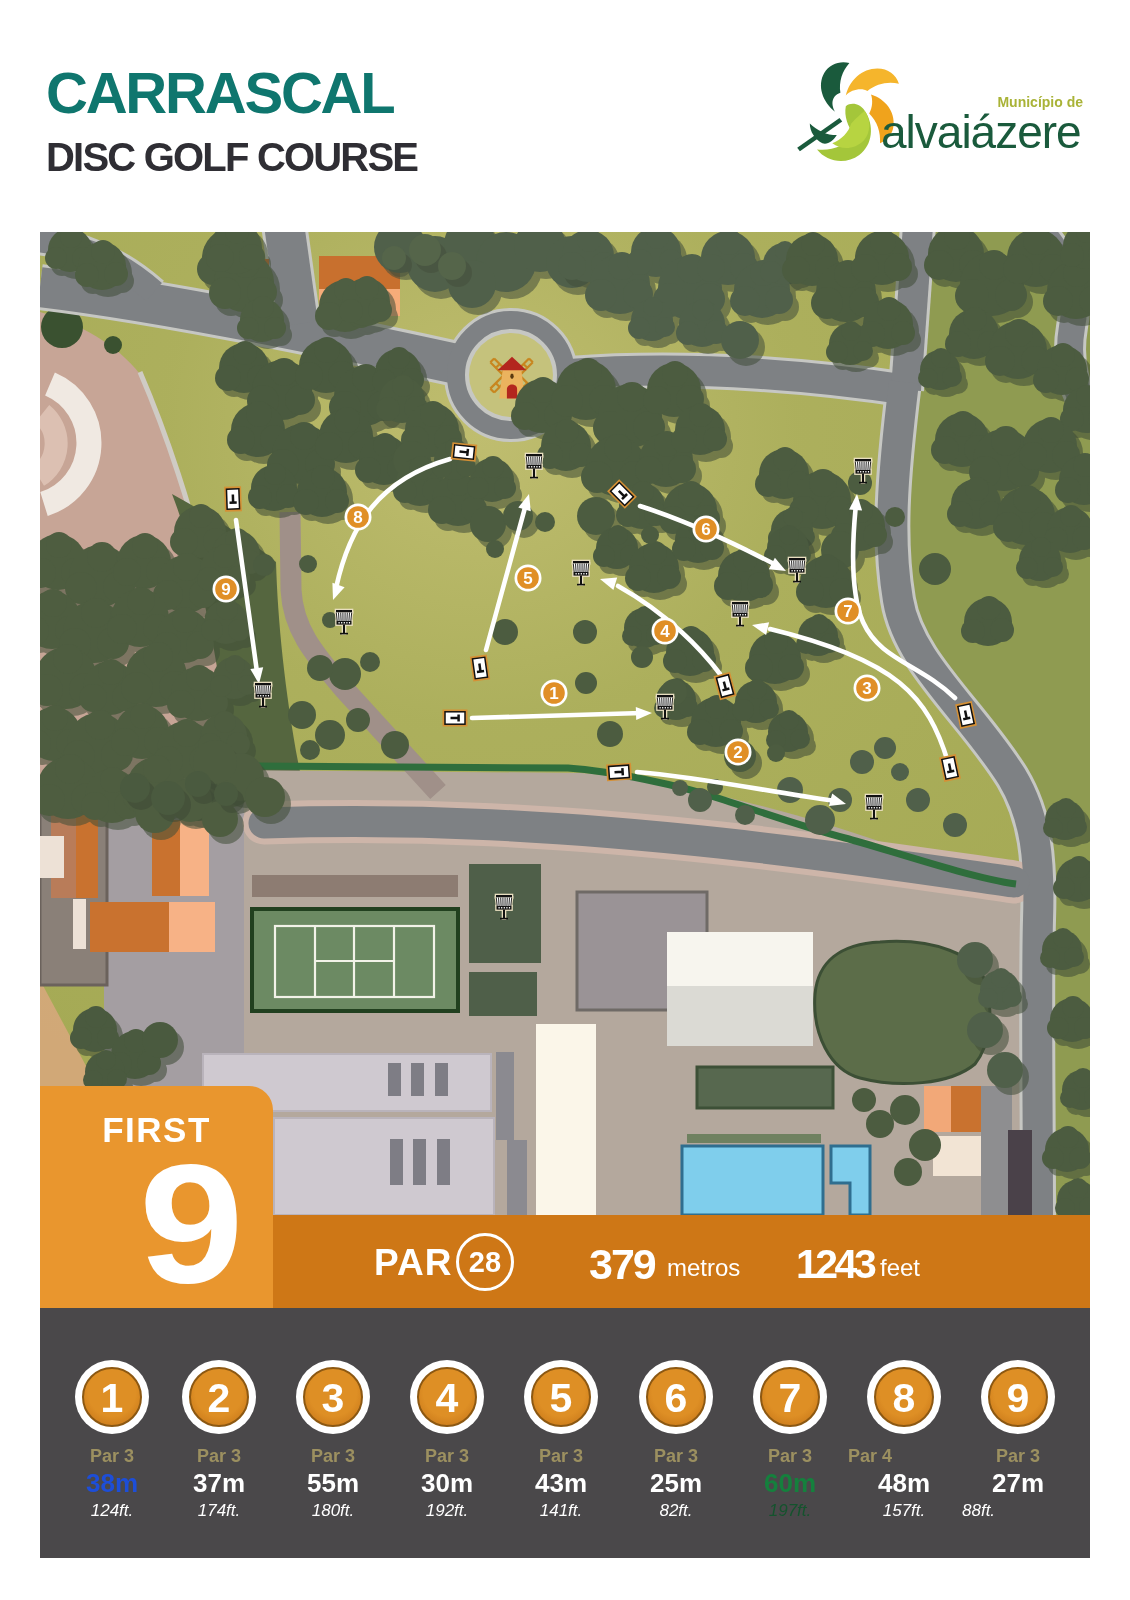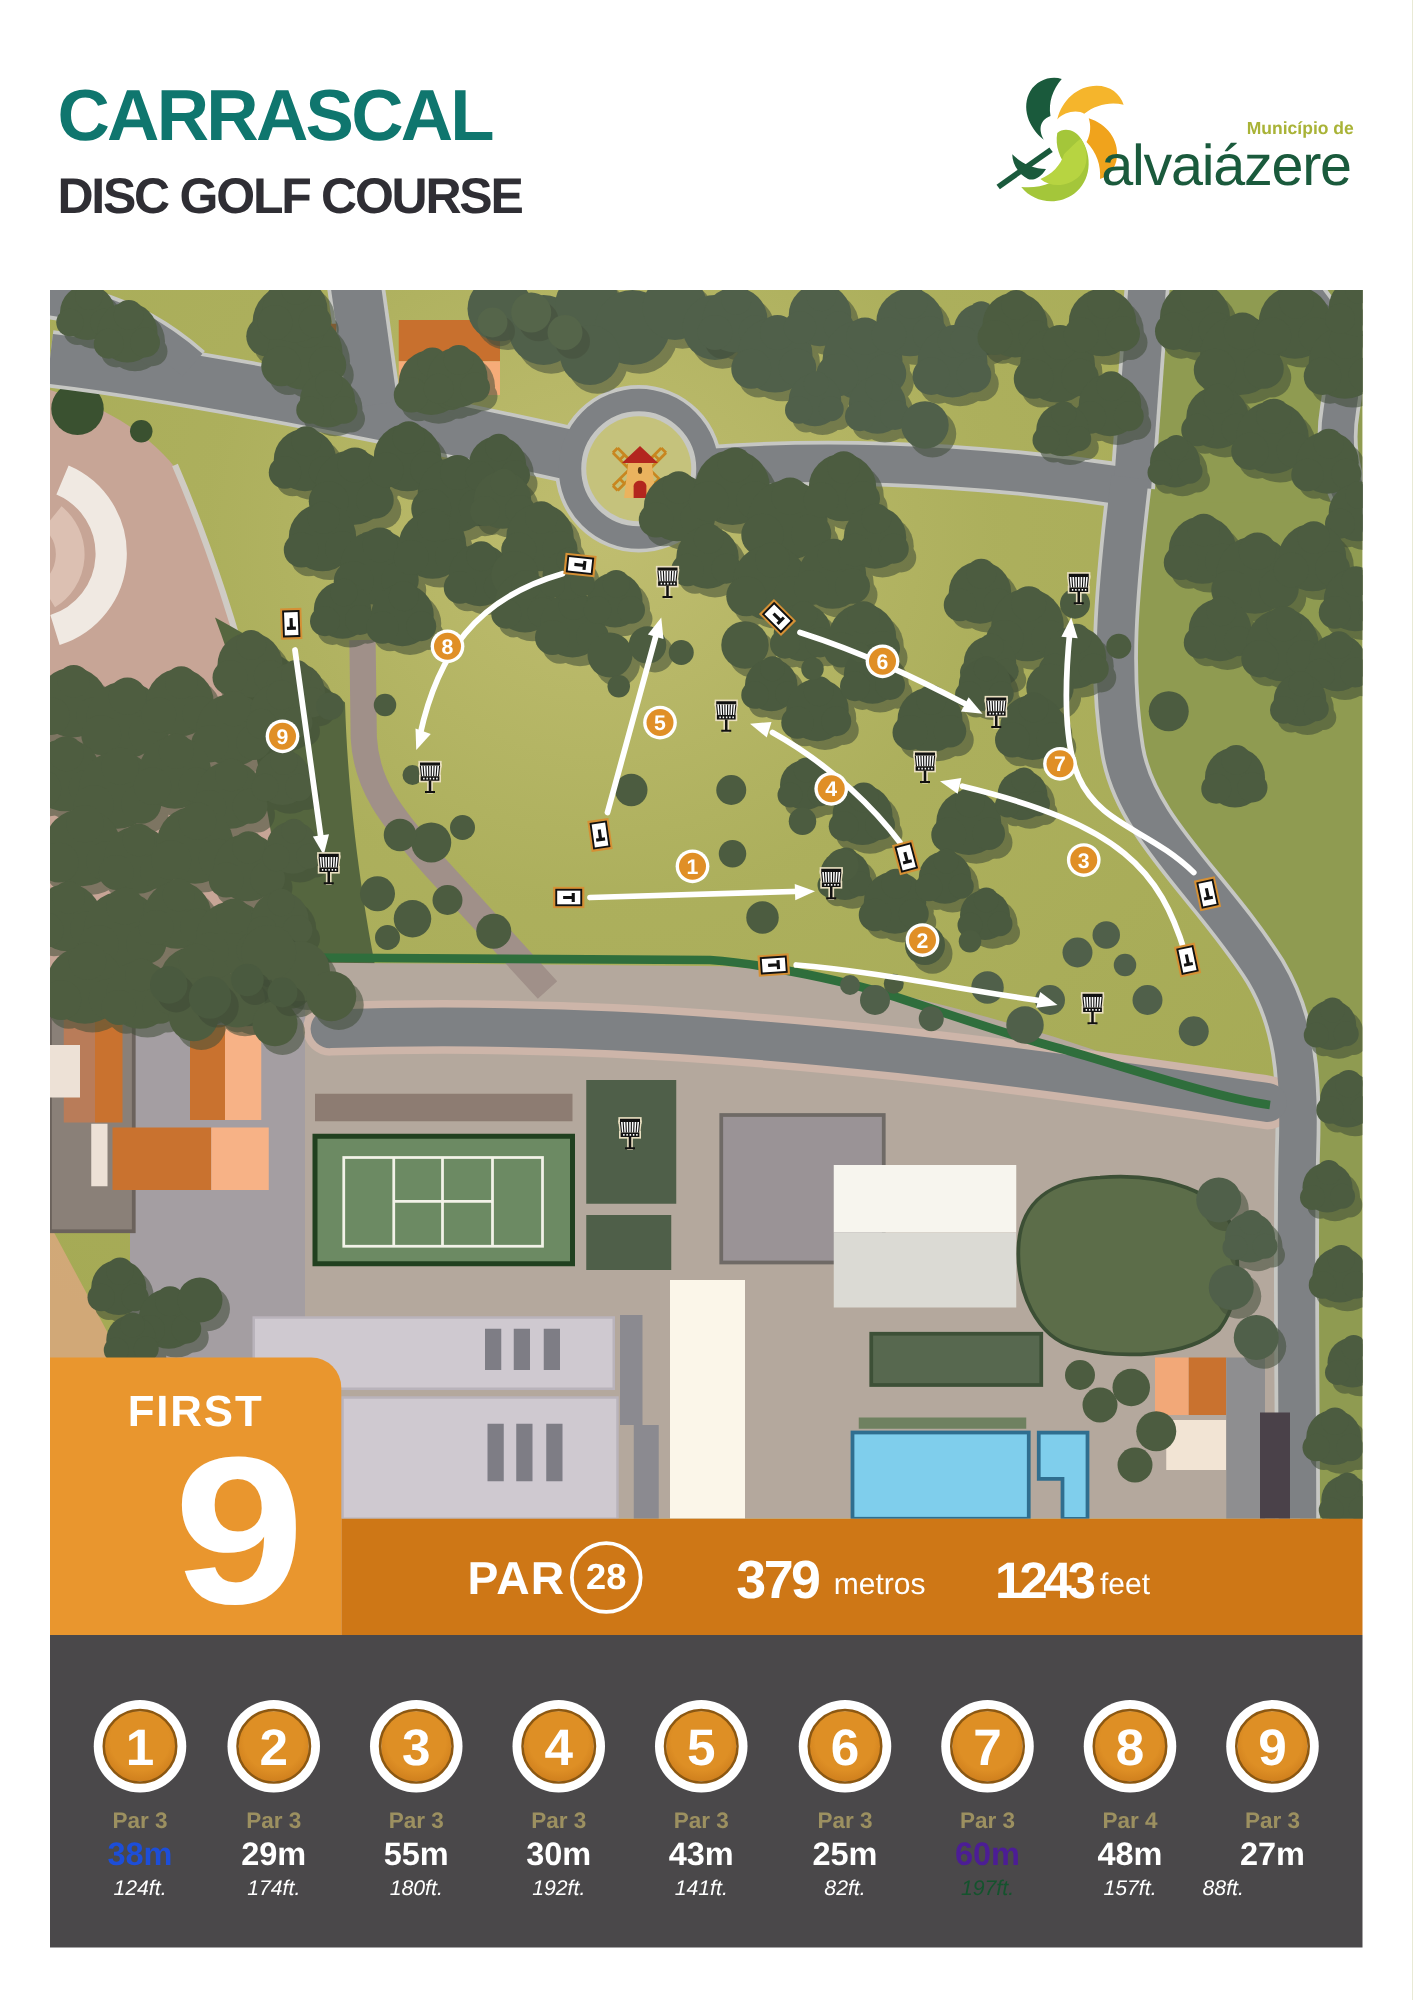--- a/index.html
+++ b/index.html
@@ -1580,21 +1580,21 @@
 
 <div class="abs" style="left:56px;top:1468px;width:112px;text-align:center;font-size:26px;font-weight:bold;color:#1d4ed8;">38m</div>
 
 <div class="abs" style="left:56px;top:1501px;width:112px;text-align:center;font-size:17px;font-style:italic;color:#fff;">124ft.</div>
 
 <div class="abs" style="left:182px;top:1360px;width:74px;height:74px;background:#fff;border-radius:50%;"></div>
 <div class="abs" style="left:189px;top:1367px;width:56px;height:56px;border:2px solid #8C5812;background:radial-gradient(circle at 50% 42%, #DE8F25 55%, #C06F15 100%);border-radius:50%;color:#fff;font-size:41px;font-weight:bold;text-align:center;line-height:58px;">2</div>
 
 <div class="abs" style="left:163px;top:1446px;width:112px;text-align:center;font-size:18px;font-weight:bold;color:#9C9060;">Par 3</div>
 
-<div class="abs" style="left:163px;top:1468px;width:112px;text-align:center;font-size:26px;font-weight:bold;color:#fff;">29m</div>
+<div class="abs" style="left:163px;top:1468px;width:112px;text-align:center;font-size:26px;font-weight:bold;color:#fff;">37m</div>
 
 <div class="abs" style="left:163px;top:1501px;width:112px;text-align:center;font-size:17px;font-style:italic;color:#fff;">174ft.</div>
 
 <div class="abs" style="left:296px;top:1360px;width:74px;height:74px;background:#fff;border-radius:50%;"></div>
 <div class="abs" style="left:303px;top:1367px;width:56px;height:56px;border:2px solid #8C5812;background:radial-gradient(circle at 50% 42%, #DE8F25 55%, #C06F15 100%);border-radius:50%;color:#fff;font-size:41px;font-weight:bold;text-align:center;line-height:58px;">3</div>
 
 <div class="abs" style="left:277px;top:1446px;width:112px;text-align:center;font-size:18px;font-weight:bold;color:#9C9060;">Par 3</div>
 
 <div class="abs" style="left:277px;top:1468px;width:112px;text-align:center;font-size:26px;font-weight:bold;color:#fff;">55m</div>
 
@@ -1625,28 +1625,28 @@
 
 <div class="abs" style="left:620px;top:1468px;width:112px;text-align:center;font-size:26px;font-weight:bold;color:#fff;">25m</div>
 
 <div class="abs" style="left:620px;top:1501px;width:112px;text-align:center;font-size:17px;font-style:italic;color:#fff;">82ft.</div>
 
 <div class="abs" style="left:753px;top:1360px;width:74px;height:74px;background:#fff;border-radius:50%;"></div>
 <div class="abs" style="left:760px;top:1367px;width:56px;height:56px;border:2px solid #8C5812;background:radial-gradient(circle at 50% 42%, #DE8F25 55%, #C06F15 100%);border-radius:50%;color:#fff;font-size:41px;font-weight:bold;text-align:center;line-height:58px;">7</div>
 
 <div class="abs" style="left:734px;top:1446px;width:112px;text-align:center;font-size:18px;font-weight:bold;color:#9C9060;">Par 3</div>
 
-<div class="abs" style="left:734px;top:1468px;width:112px;text-align:center;font-size:26px;font-weight:bold;color:#4c1d95;">60m</div>
+<div class="abs" style="left:734px;top:1468px;width:112px;text-align:center;font-size:26px;font-weight:bold;color:#15803d;">60m</div>
 
 <div class="abs" style="left:734px;top:1501px;width:112px;text-align:center;font-size:17px;font-style:italic;color:#14532d;">197ft.</div>
 
 <div class="abs" style="left:867px;top:1360px;width:74px;height:74px;background:#fff;border-radius:50%;"></div>
 <div class="abs" style="left:874px;top:1367px;width:56px;height:56px;border:2px solid #8C5812;background:radial-gradient(circle at 50% 42%, #DE8F25 55%, #C06F15 100%);border-radius:50%;color:#fff;font-size:41px;font-weight:bold;text-align:center;line-height:58px;">8</div>
 
-<div class="abs" style="left:848px;top:1446px;width:112px;text-align:center;font-size:18px;font-weight:bold;color:#9C9060;">Par 4</div>
+<div class="abs" style="left:848px;top:1446px;width:112px;font-size:18px;font-weight:bold;color:#9C9060;">Par 4</div>
 
 <div class="abs" style="left:848px;top:1468px;width:112px;text-align:center;font-size:26px;font-weight:bold;color:#fff;">48m</div>
 
 <div class="abs" style="left:848px;top:1501px;width:112px;text-align:center;font-size:17px;font-style:italic;color:#fff;">157ft.</div>
 
 <div class="abs" style="left:981px;top:1360px;width:74px;height:74px;background:#fff;border-radius:50%;"></div>
 <div class="abs" style="left:988px;top:1367px;width:56px;height:56px;border:2px solid #8C5812;background:radial-gradient(circle at 50% 42%, #DE8F25 55%, #C06F15 100%);border-radius:50%;color:#fff;font-size:41px;font-weight:bold;text-align:center;line-height:58px;">9</div>
 
 <div class="abs" style="left:962px;top:1446px;width:112px;text-align:center;font-size:18px;font-weight:bold;color:#9C9060;">Par 3</div>
 

